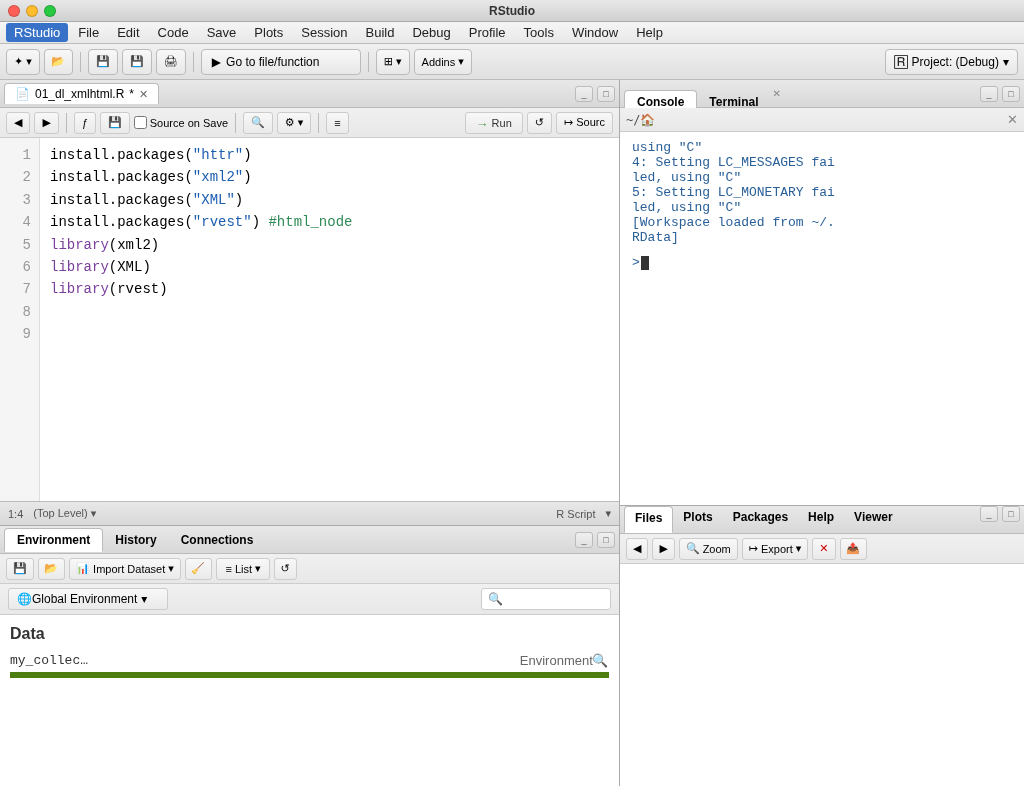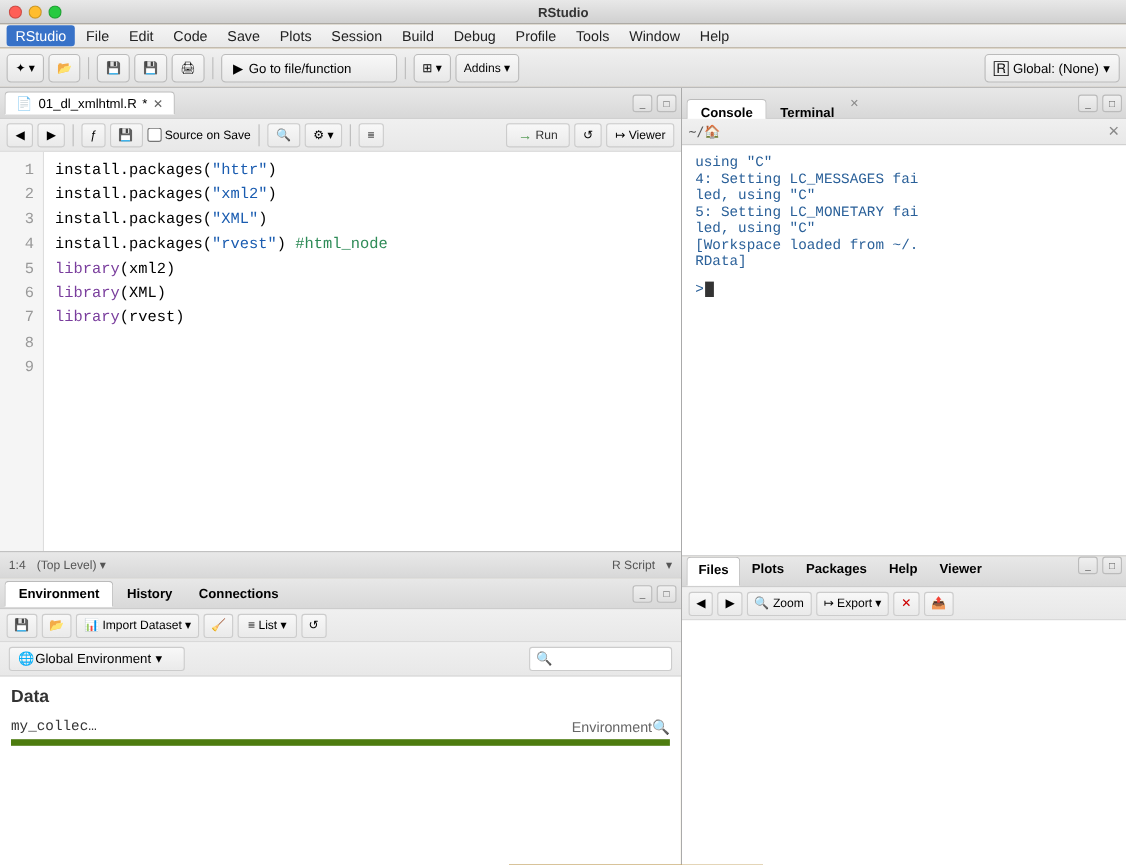--- a/index.html
+++ b/index.html
@@ -551,21 +551,21 @@
   <div class="toolbar-btn">
     <span>⊞</span>
     <span>▾</span>
   </div>
   <div class="toolbar-btn">
     <span>Addins</span>
     <span>▾</span>
   </div>
   <div class="project-btn">
     <span>🅁</span>
-    <span>Global: (None)</span>
+    <span>Project: (Debug)</span>
     <span>▾</span>
   </div>
 </div>
 
 <div class="main-content">
 
   <div class="left-panel">
 
     <div class="editor-pane">
 
@@ -596,21 +596,21 @@
         <button class="editor-toolbar-btn">🔍</button>
         <button class="editor-toolbar-btn">⚙ ▾</button>
         <div class="toolbar-separator"></div>
         <button class="editor-toolbar-btn">≡</button>
         <div style="margin-left:auto; display:flex; gap:4px;">
           <button class="run-btn">
             <span class="run-arrow">→</span>
             <span>Run</span>
           </button>
           <button class="editor-toolbar-btn">↺</button>
-          <button class="editor-toolbar-btn">↦ Viewer</button>
+          <button class="editor-toolbar-btn">↦ Sourc</button>
         </div>
       </div>
 
       <div class="code-editor">
         <div class="line-numbers">
           <div>1</div>
           <div>2</div>
           <div>3</div>
           <div>4</div>
           <div>5</div>

